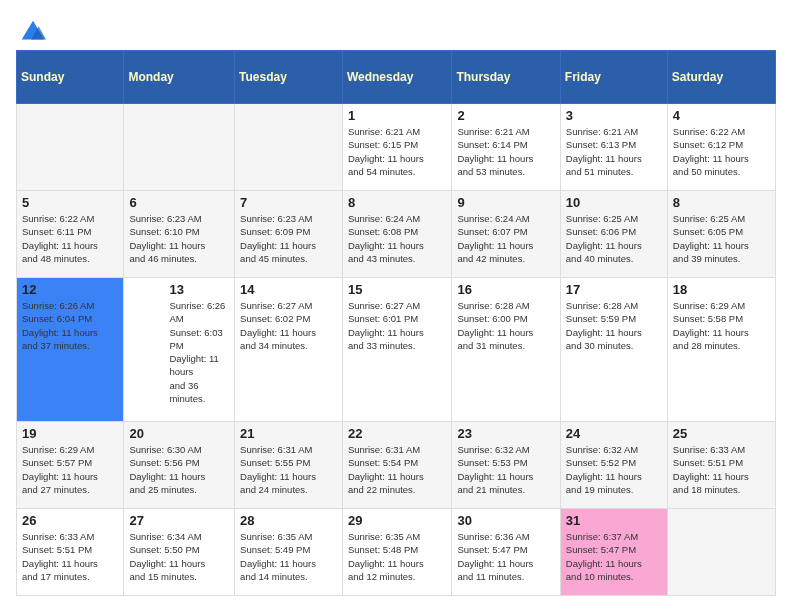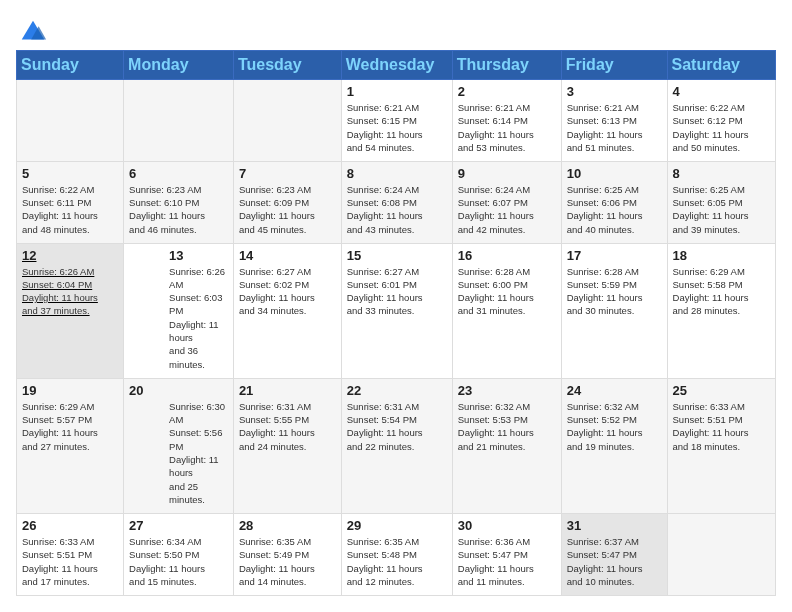--- a/index.html
+++ b/index.html
@@ -51,24 +51,24 @@
       font-size: 14px;
       color: #555;
     }
     .calendar {
       width: 100%;
       border-collapse: collapse;
       flex: 1;
     }
     .calendar th {
       background: #2b5faa;
-      color: #7dd3fc;
-      font-size: 16px;
+      color: #fef9c3;
+      font-size: 12px;
       font-weight: bold;
-      padding: 5px 4px;
+      padding: 19px 4px;
       text-align: left;
       border: 1px solid #3a6bc0;
     }
     .calendar td {
       border: 1px solid #ddd;
       vertical-align: top;
       padding: 4px 5px;
       width: 113px;
       height: 80px;
       background: #fff;
@@ -206,21 +206,21 @@
           </td>
           <td style="background: rgb(245, 245, 245);">
             <div class="day-num">8</div>
             <div class="day-info" style="white-space: pre-line;">Sunrise: 6:25 AM
 Sunset: 6:05 PM
 Daylight: 11 hours
 and 39 minutes.</div>
           </td>
         </tr>
         <tr>
-          <td style="background: #e5e5e5; text-decoration: underline;">
+          <td style="background: #3b82f6;">
             <div class="day-num">12</div>
             <div class="day-info" style="white-space: pre-line;">Sunrise: 6:26 AM
 Sunset: 6:04 PM
 Daylight: 11 hours
 and 37 minutes.</div>
           </td>
           <td style="background: rgb(255, 255, 255); padding-left: 45px;">
             <div class="day-num">13</div>
             <div class="day-info" style="white-space: pre-line;">Sunrise: 6:26 AM
 Sunset: 6:03 PM
@@ -266,21 +266,21 @@
         <tr>
           <td style="background: rgb(245, 245, 245);">
             <div class="day-num">19</div>
             <div class="day-info" style="white-space: pre-line;">Sunrise: 6:29 AM
 Sunset: 5:57 PM
 Daylight: 11 hours
 and 27 minutes.</div>
           </td>
           <td style="background: rgb(245, 245, 245);">
             <div class="day-num">20</div>
-            <div class="day-info" style="white-space: pre-line; margin-left: 40px;">Sunrise: 6:30 AM
+            <div class="day-info" style="white-space: pre-line;">Sunrise: 6:30 AM
 Sunset: 5:56 PM
 Daylight: 11 hours
 and 25 minutes.</div>
           </td>
           <td style="background: rgb(245, 245, 245);">
             <div class="day-num">21</div>
             <div class="day-info" style="white-space: pre-line;">Sunrise: 6:31 AM
 Sunset: 5:55 PM
 Daylight: 11 hours
 and 24 minutes.</div>
@@ -343,21 +343,21 @@
 Daylight: 11 hours
 and 12 minutes.</div>
           </td>
           <td style="background: rgb(255, 255, 255);">
             <div class="day-num">30</div>
             <div class="day-info" style="white-space: pre-line;">Sunrise: 6:36 AM
 Sunset: 5:47 PM
 Daylight: 11 hours
 and 11 minutes.</div>
           </td>
-          <td style="background: #e5e5e5;">
+          <td style="background: #f9a8d4;">
             <div class="day-num">31</div>
             <div class="day-info" style="white-space: pre-line;">Sunrise: 6:37 AM
 Sunset: 5:47 PM
 Daylight: 11 hours
 and 10 minutes.</div>
           </td>
           <td class="empty" style="background: rgb(238, 238, 238);"></td>
         </tr>
       </tbody>
   </table>

